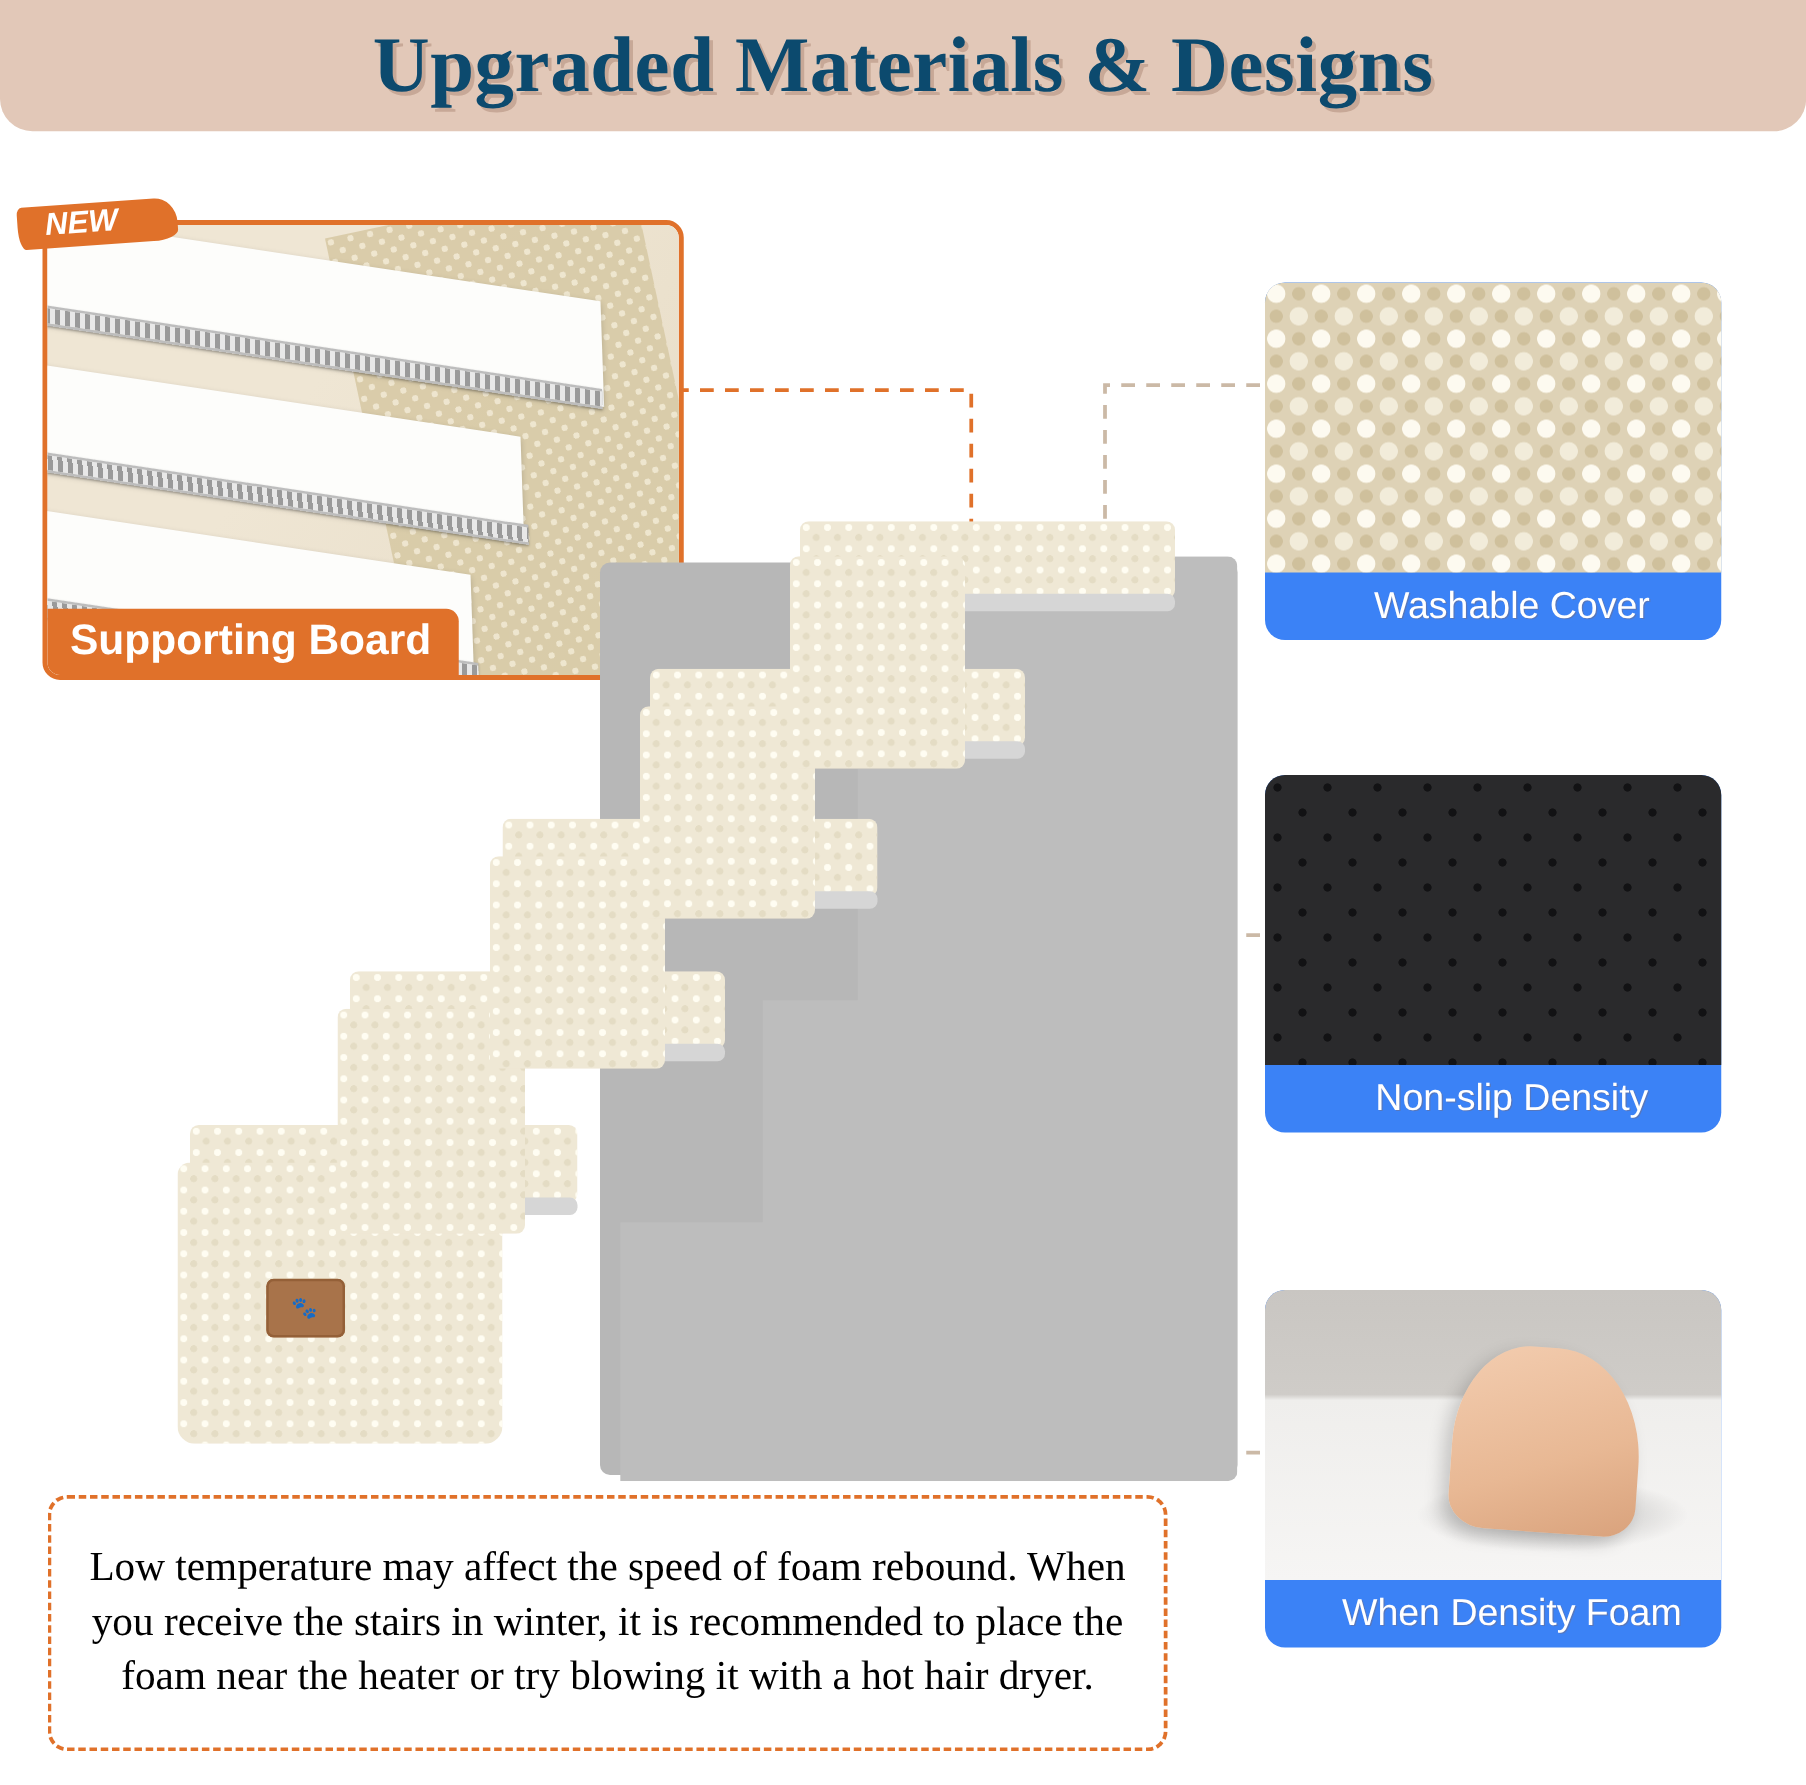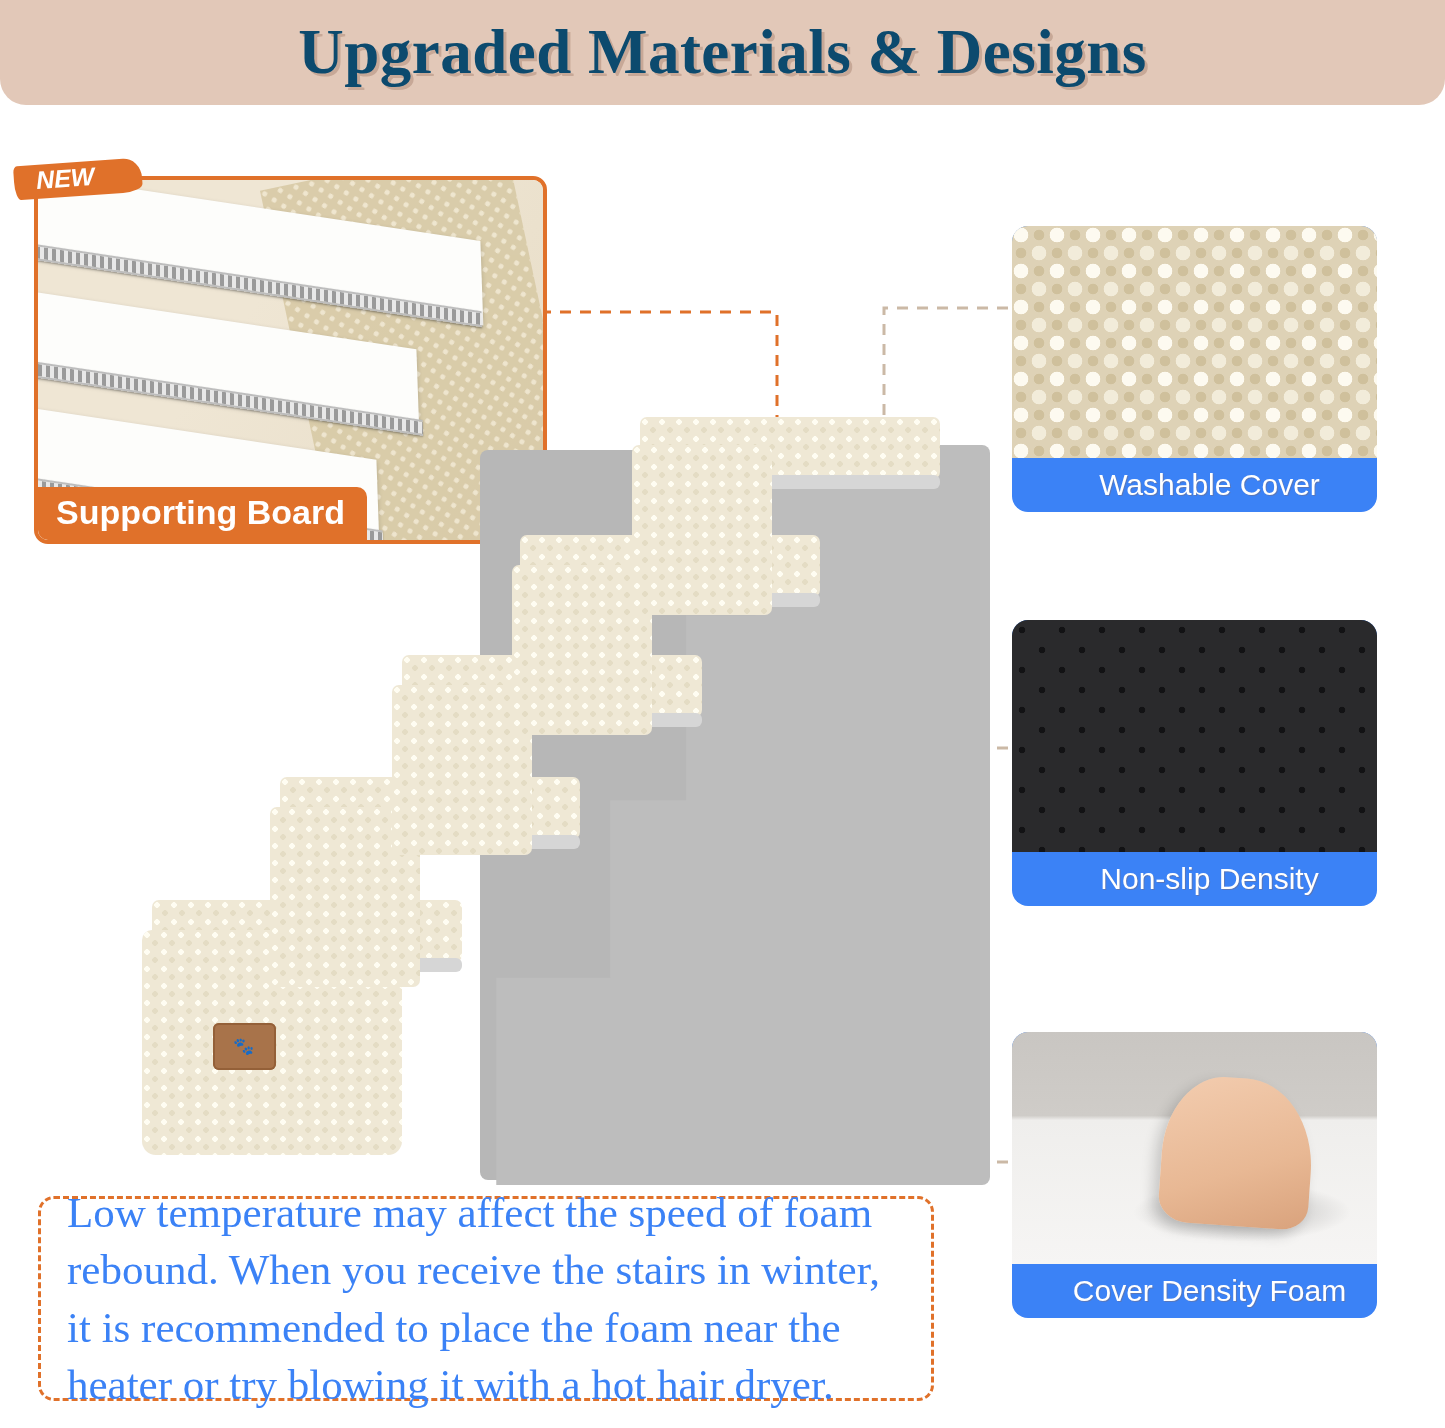--- a/index.html
+++ b/index.html
@@ -160,21 +160,21 @@
 
   
   .note{
     position:absolute;left:38px;top:1196px;width:896px;height:205px;
     border:3px dashed #e0712a;border-radius:16px;
     display:flex;align-items:center;justify-content:center;
     padding:6px 26px;box-sizing:border-box;
   }
   .note p{
     margin:0;font-family:"Liberation Serif", serif;
-    font-size:43px;line-height:1.33;color:#3b82f6;text-align:left;
+    font-size:33px;line-height:1.33;color:#000000;text-align:center;
   }
 </style>
 </head>
 <body>
 
 <div class="header">
   <div class="title">Upgraded Materials &amp; Designs</div>
 </div>
 
 <svg class="svg-lines">
@@ -249,18 +249,18 @@
 <div class="feature" id="f2">
   <div class="photo tex-nonslip"></div>
   <div class="caption">Non-slip Density</div>
 </div>
 
 <div class="feature" id="f3">
   <div class="photo tex-foam">
     <div class="foot-shadow"></div>
     <div class="foot"></div>
   </div>
-  <div class="caption">Cover Density Foam</div>
+  <div class="caption">When Density Foam</div>
 </div>
 
 <div class="note">
   <p>Low temperature may affect the speed of foam rebound. When you receive the stairs in winter, it is recommended to place the foam near the heater or try blowing it with a hot hair dryer.</p>
 </div>
 
 </body></html>

